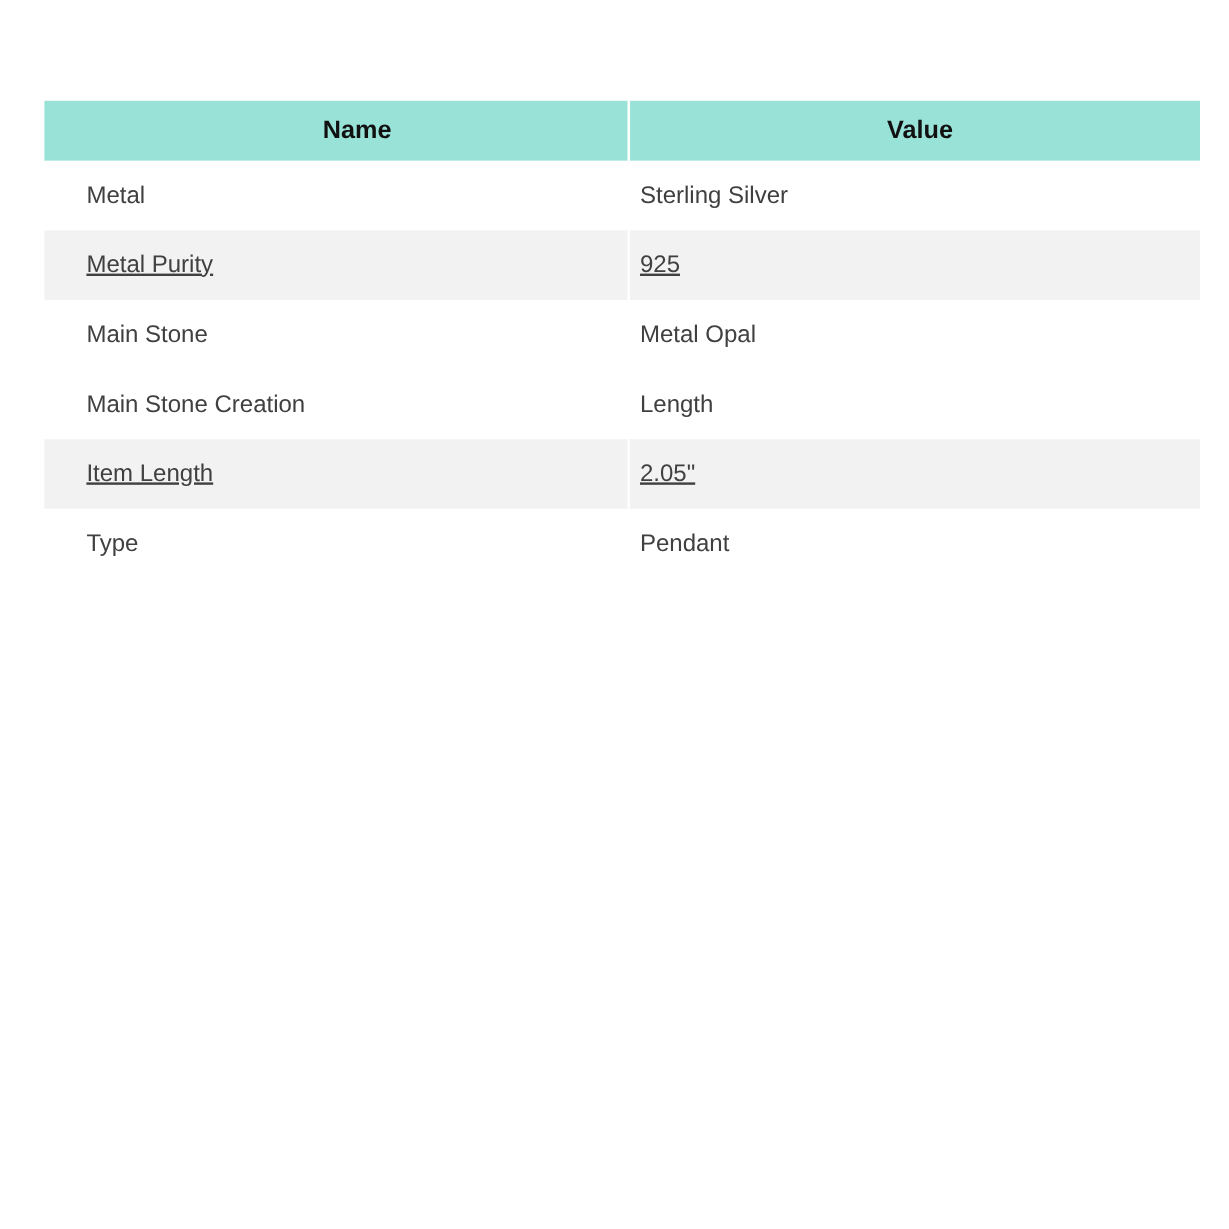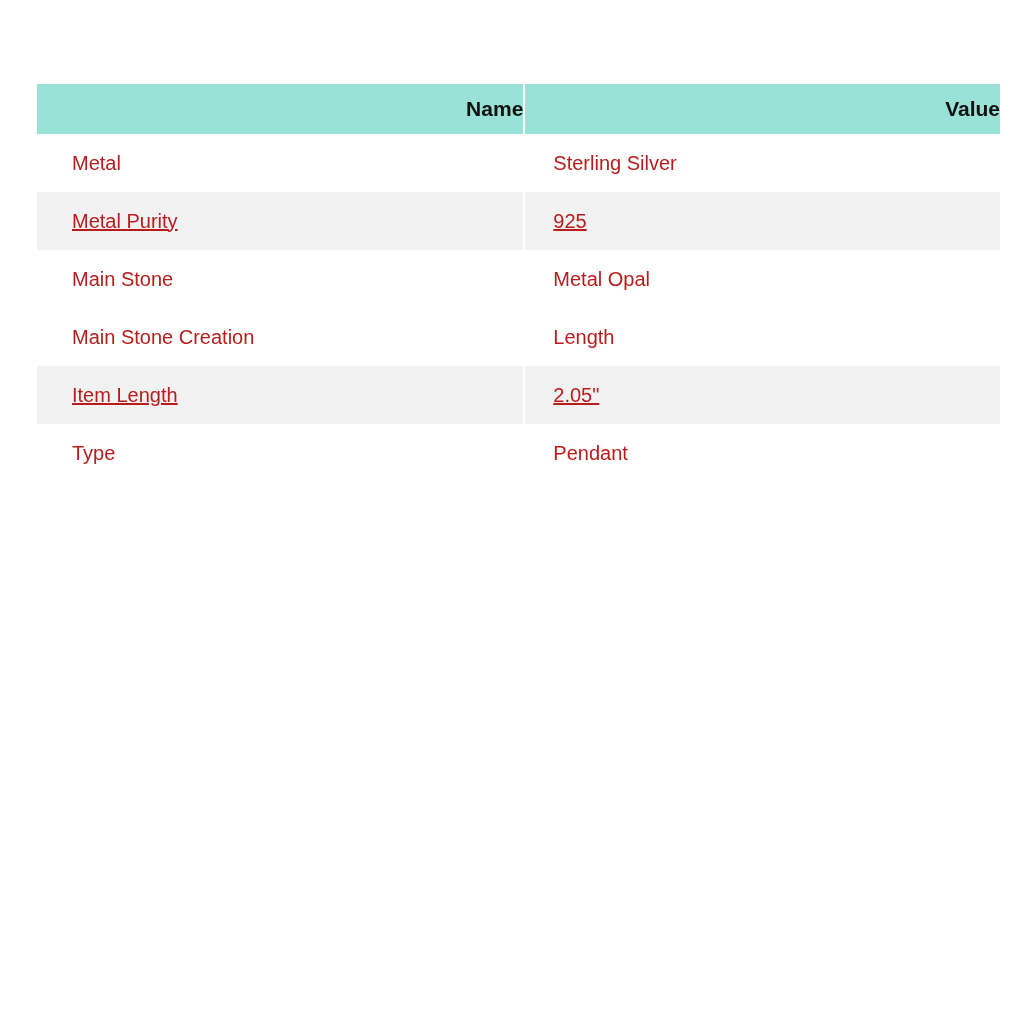--- a/index.html
+++ b/index.html
@@ -28,40 +28,40 @@
     border-collapse: separate;
     border-spacing: 0;
     table-layout: fixed;
     font-size: 20px;
   }
   table.spec-table col.col-name  { width: 50.5%; }
   table.spec-table col.col-value { width: 49.5%; }
 
   table.spec-table th {
     background: #99e2d7;
-    text-align: right;
+    text-align: center;
     font-weight: 700;
     height: 50px;
     padding: 0 0 0 35px;
     font-size: 21px;
     color: #111111;
     vertical-align: middle;
   }
   table.spec-table th.value-col,
   table.spec-table td.value-col {
     border-left: 2px solid #ffffff;
-    padding-left: 28px;
+    padding-left: 8px;
   }
   table.spec-table td {
     height: 58px;
     padding: 0 0 0 35px;
     vertical-align: middle;
     background: #ffffff;
     font-weight: 400;
-    color: #b91c1c;
+    color: #404040;
   }
   table.spec-table tr.alt td {
     background: #f2f2f2;
     text-decoration: underline;
   }
 </style>
 </head>
 <body>
 
 <div class="page">

